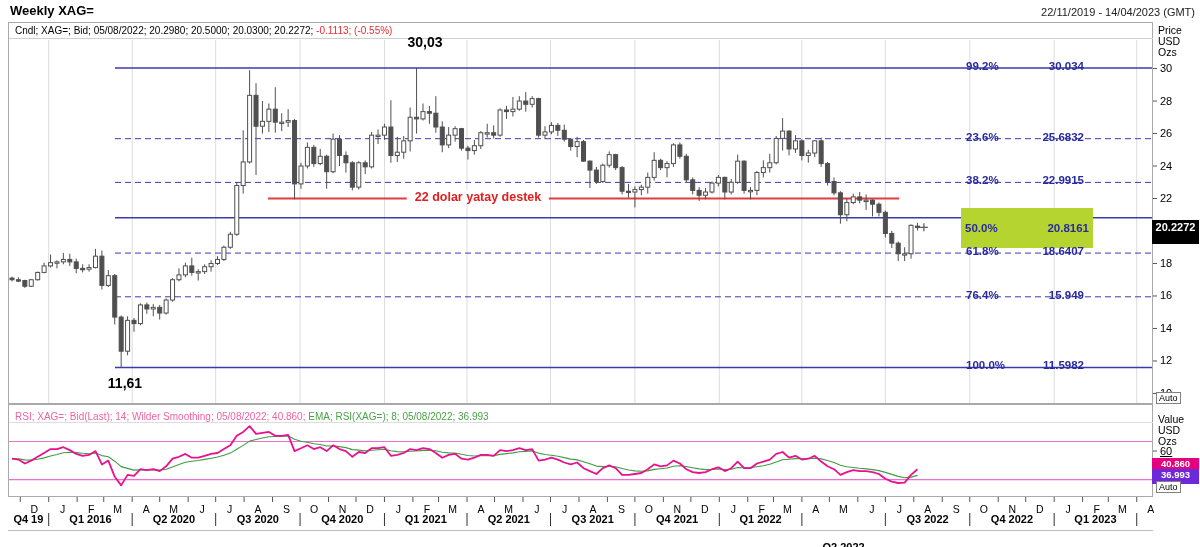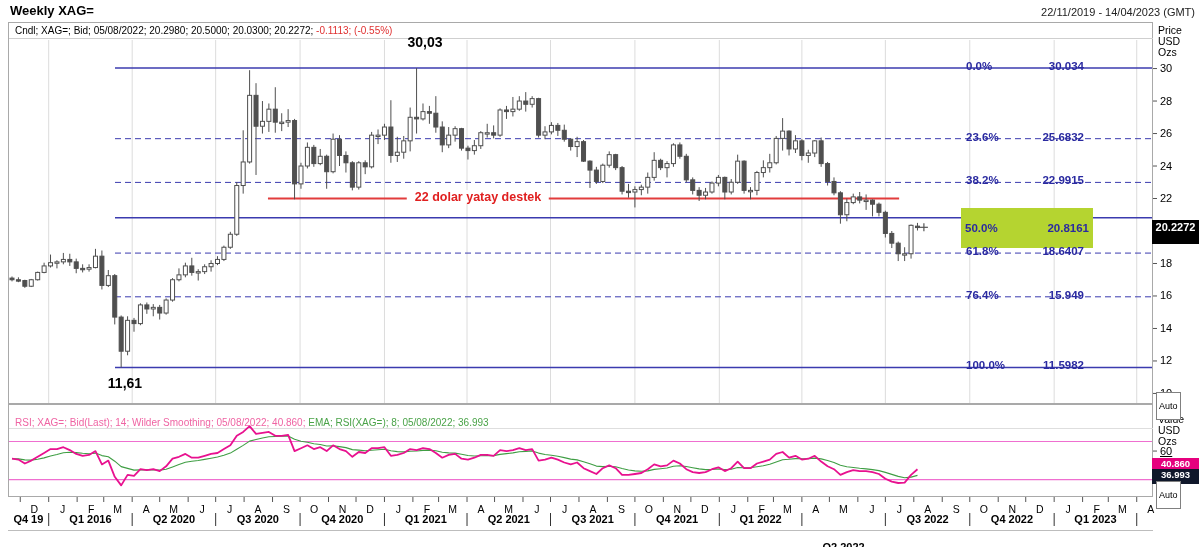--- a/index.html
+++ b/index.html
@@ -6,37 +6,37 @@
   .root{position:relative;width:1200px;height:547px;background:#fff;
         font-family:"Liberation Sans",sans-serif;color:#000;overflow:hidden;}
   .title{position:absolute;left:10px;top:3px;font-size:13px;font-weight:bold;}
   .daterange{position:absolute;right:5px;top:6px;font-size:11px;color:#222;}
   .pane{position:absolute;border:1px solid #a9a9a9;background:#fff;}
   .main-pane{left:8px;top:22px;width:1143px;height:380px;}
   .rsi-pane{left:8px;top:404px;width:1143px;height:91px;}
   .xaxis-strip{position:absolute;left:8px;top:497px;width:1145px;height:33px;border-bottom:1px solid #bdbdbd;}
   .legend{position:absolute;font-size:10px;white-space:nowrap;z-index:2;}
   .main-legend{left:9px;top:23px;width:1138px;height:13px;padding:2px 0 0 6px;border-bottom:1px solid #cfcfcf;}
-  .rsi-legend{left:9px;top:405px;width:1138px;height:11px;padding:12px 0 0 6px;border-bottom:1px solid #dedede;}
+  .rsi-legend{left:9px;top:405px;width:1138px;height:11px;padding:6px 0 0 6px;border-bottom:1px solid #dedede;}
   .lg-red{color:#e03030;}
   .lg-pink{color:#ef64a3;}
   .lg-green{color:#4aa348;}
   #plot{position:absolute;left:0;top:0;z-index:3;}
   .ticklbl{position:absolute;font-size:11px;z-index:4;}
   .mon{position:absolute;top:503px;font-size:10.5px;width:14px;text-align:center;z-index:4;}
   .qtr{position:absolute;top:513px;font-size:11px;font-weight:bold;width:80px;text-align:center;z-index:4;}
   .fibrow{position:absolute;left:966px;width:118px;display:flex;justify-content:space-between;
           font-size:11.5px;font-weight:bold;color:#2a2aa0;z-index:4;}
   .fibrow.hl{background:#b5d430;left:961px;width:124px;padding:14px 4px;}
   .unit{position:absolute;left:1158px;font-size:10.5px;line-height:11px;white-space:pre-line;z-index:4;}
   .tag{position:absolute;left:1152px;width:47px;color:#fff;font-weight:bold;text-align:center;z-index:6;}
   .price-tag{top:220px;height:24px;font-size:11px;line-height:14px;background:#000;}
   .rsi-tag{top:458px;height:25px;font-size:9.5px;line-height:11px;background:#e6007e;}
-  .ema-tag{top:469px;height:15px;font-size:9.5px;line-height:11px;background:#0f172a;}
-  .autobtn{position:absolute;left:1156px;font-size:9px;border:1px solid #808080;padding:8px 2px;
+  .ema-tag{top:469px;height:15px;font-size:9.5px;line-height:11px;background:#6d28d9;}
+  .autobtn{position:absolute;left:1156px;font-size:9px;border:1px solid #808080;padding:0 2px;
            background:#fff;z-index:6;cursor:pointer;}
   .auto-price{top:392px;} .auto-rsi{top:481px;}
   .ann{position:absolute;font-weight:bold;z-index:5;}
   .ann-peak{left:385px;top:34px;width:80px;text-align:center;font-size:14px;}
   .ann-trough{left:85px;top:375px;width:80px;text-align:center;font-size:14px;}
   .ann-support{top:190px;left:478px;transform:translateX(-50%);color:#e02020;
                font-size:12.5px;background:#fff;padding:0 8px;white-space:nowrap;}
 </style>
 </head>
 <body>
@@ -494,21 +494,21 @@
     <div class="qtr" style="left: 385.747px;">Q1 2021</div>
     <div class="qtr" style="left: 468.772px;">Q2 2021</div>
     <div class="qtr" style="left: 552.714px;">Q3 2021</div>
     <div class="qtr" style="left: 637.115px;">Q4 2021</div>
     <div class="qtr" style="left: 720.598px;">Q1 2022</div>
     <div class="qtr" style="left: 803.623px; margin-top: 28px;">Q2 2022</div>
     <div class="qtr" style="left: 887.565px;">Q3 2022</div>
     <div class="qtr" style="left: 971.966px;">Q4 2022</div>
     <div class="qtr" style="left: 1055.45px;">Q1 2023</div>
     <div class="fibrow" style="top: 60px;">
-      <span>0.0%</span>
+      <span>99.2%</span>
       <span>30.034</span>
     </div>
     <div class="fibrow" style="top: 130.679px;">
       <span>23.6%</span>
       <span>25.6832</span>
     </div>
     <div class="fibrow" style="top: 174.405px;">
       <span>38.2%</span>
       <span>22.9915</span>
     </div>

